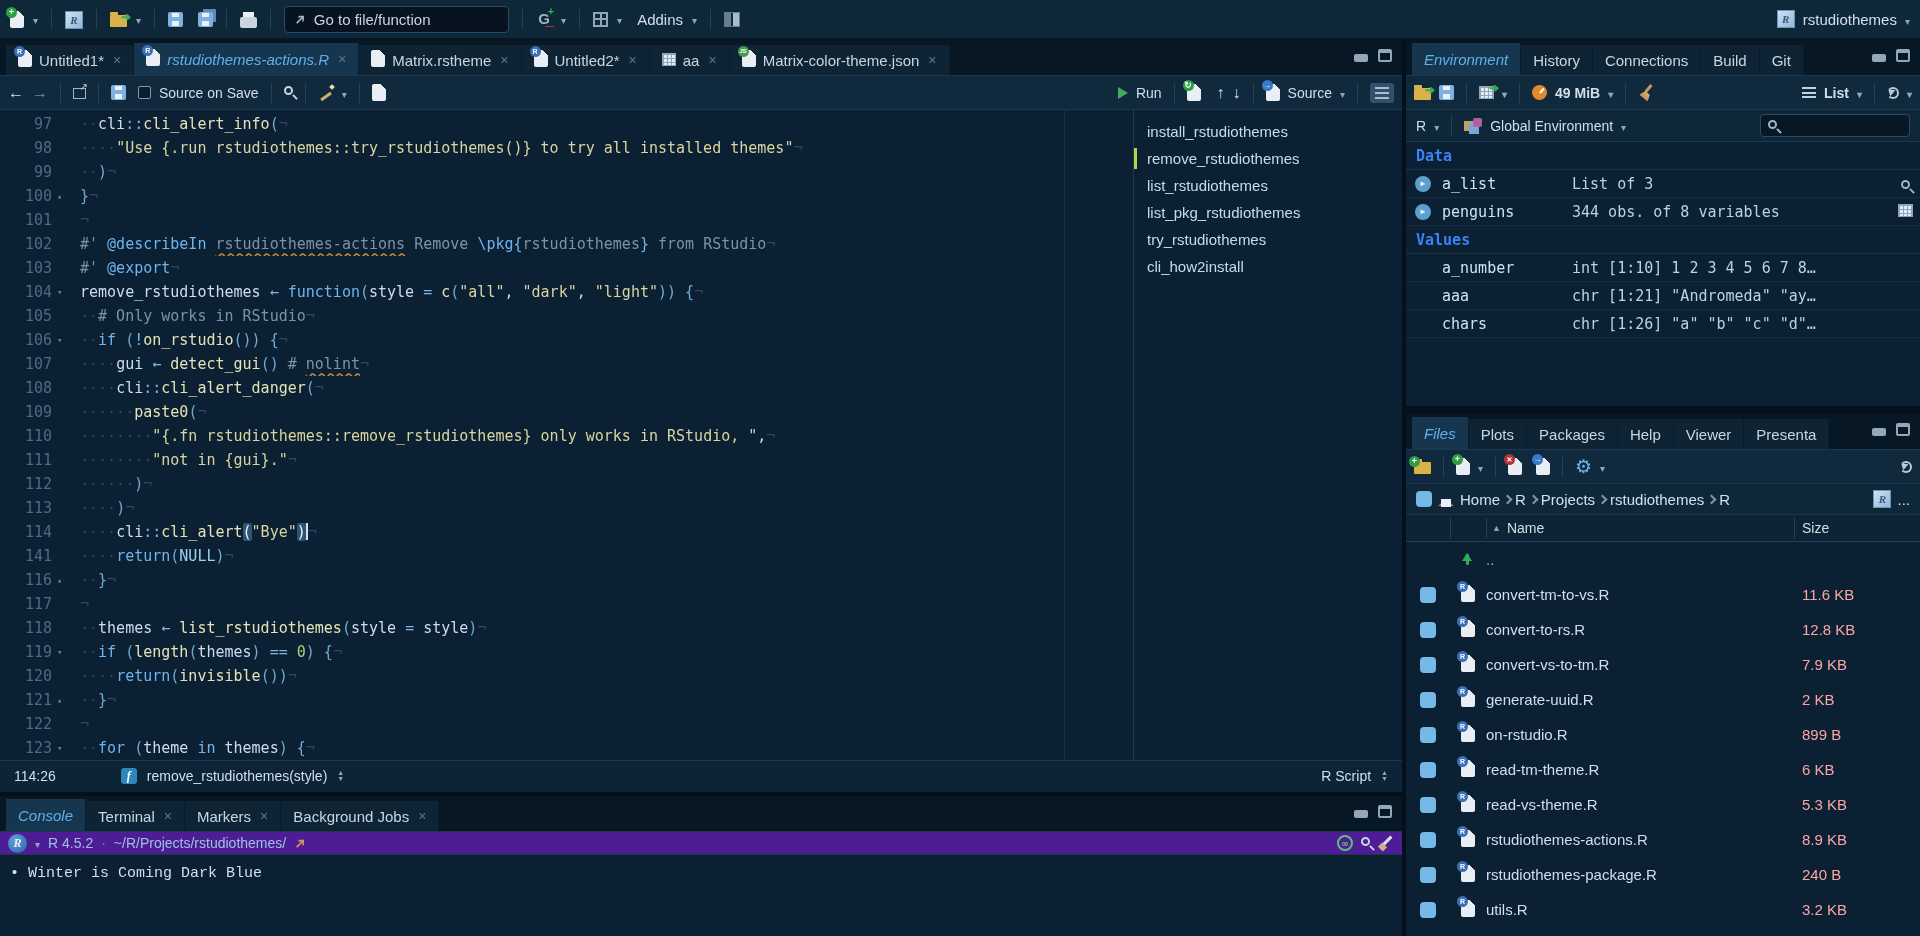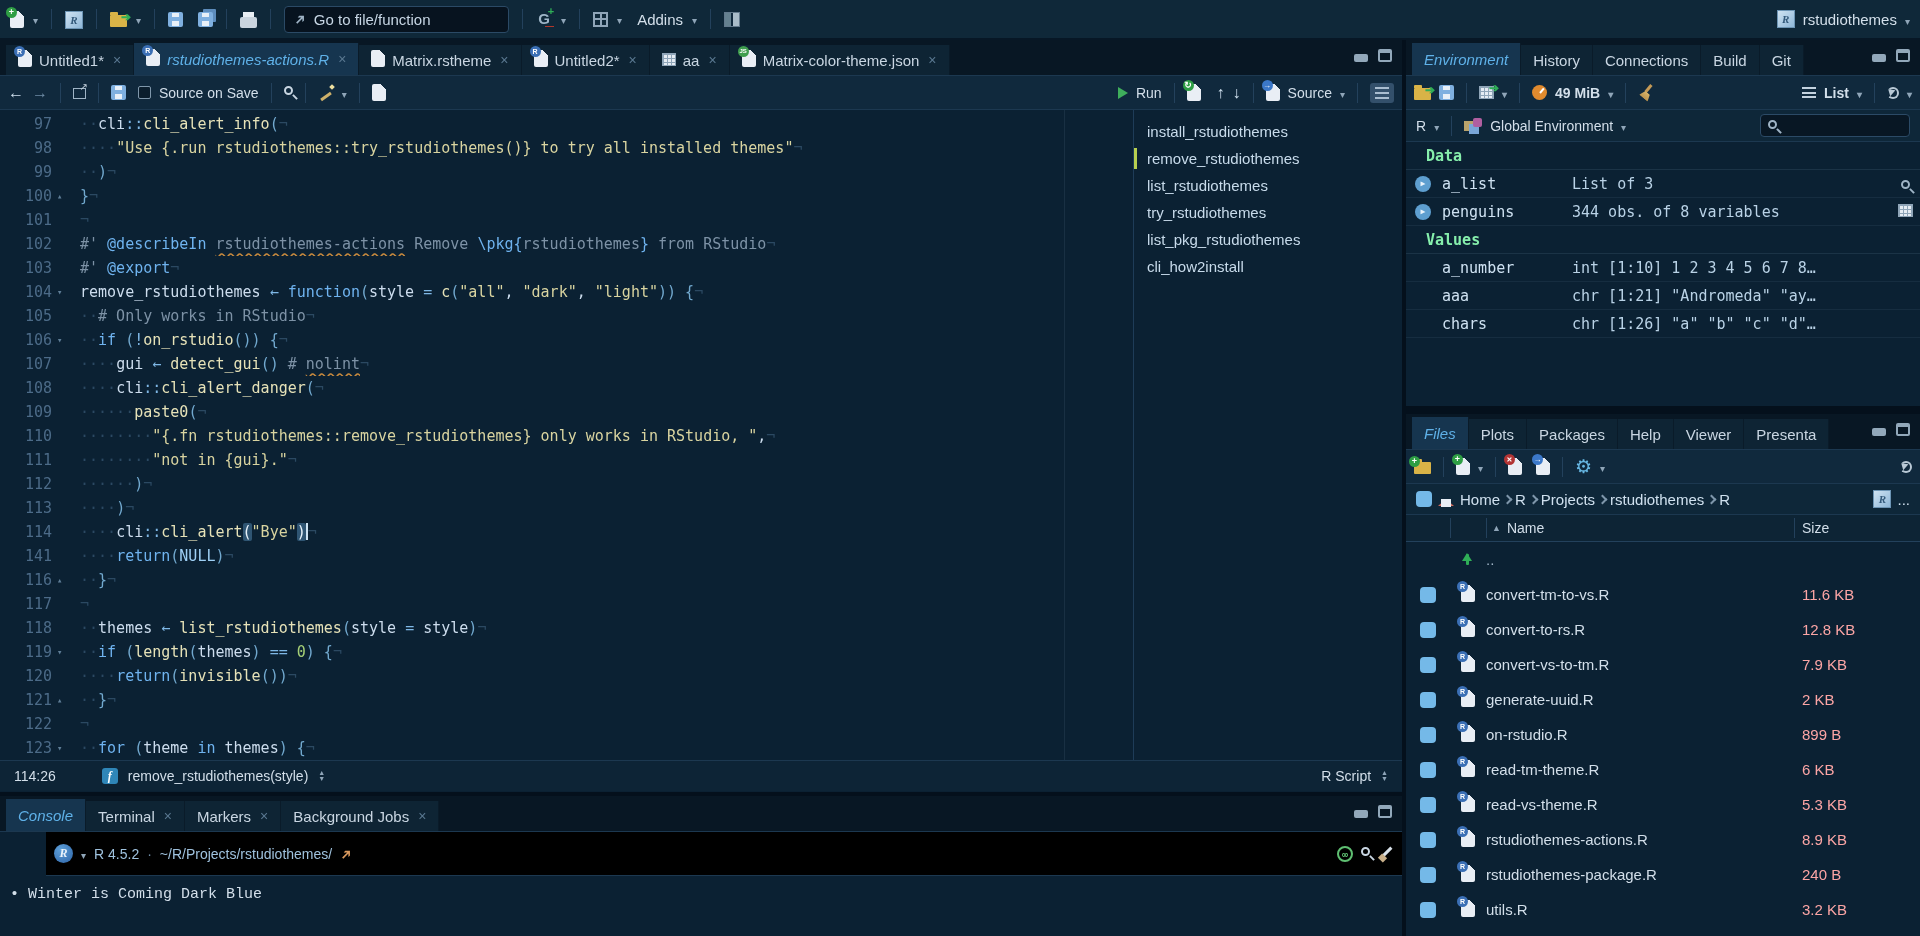--- a/index.html
+++ b/index.html
@@ -143,34 +143,34 @@
   .ws,.eol{color:#2b4962;}
   .cursor{display:inline-block;width:2px;height:17px;background:#cfe3f2;vertical-align:-3px;}
   .margin-line{position:absolute;left:1064px;top:0;bottom:0;width:1px;background:rgba(160,190,220,0.10);}
   .outline{position:absolute;left:1133px;top:0;bottom:0;width:269px;background:#0b2133;border-left:1px solid #1e3c58;padding-top:8px;}
   .outline-item{position:relative;height:27px;line-height:27px;padding-left:13px;font-size:15px;color:#c8dbeb;white-space:nowrap;}
   .outline-item.current::before{content:"";position:absolute;left:0;top:3px;bottom:3px;width:3px;background:#b7cf4f;}
   .statusbar{height:31px;background:#0d2436;border-top:1px solid #1c3850;display:flex;align-items:center;gap:10px;padding:0 14px;font-size:14px;}
 
   
   #console-pane{left:0;top:796px;width:1402px;height:140px;}
-  .console-toolbar{height:44px;font-size:14px;background:#000000;margin-left:46px;}
+  .console-toolbar{height:23px;font-size:14px;background:#4c1d95;}
   .console-out{padding:6px 10px;font-family:Liberation Mono, monospace;font-size:15px;line-height:25px;}
   .prompt{color:#61a8e8;}
 
   
   #env-pane{left:1406px;top:40px;width:514px;height:366px;}
   #files-pane{left:1406px;top:414px;width:514px;height:522px;}
   .env-toolbar{height:34px;font-weight:bold;}
   .env-bar{height:32px;display:flex;align-items:center;gap:8px;padding:0 10px;background:#0e2739;border-bottom:1px solid #1c3850;font-size:14px;}
   .searchbox{margin-left:auto;display:flex;align-items:center;gap:6px;width:150px;height:23px;background:#081724;
              border:1px solid #2b4a66;border-radius:4px;padding:0 7px;}
   .searchbox input{flex:1;background:transparent;border:0;outline:0;color:#d3dfea;font-size:13px;width:100px;}
   .env-rows{font-family:"DejaVu Sans Mono",monospace;font-size:15px;}
-  .env-sec{height:28px;line-height:28px;padding-left:20px;color:#86efac;font-weight:bold;border-bottom:1px solid rgba(125,160,190,0.14);}
+  .env-sec{height:28px;line-height:28px;padding-left:10px;color:#3b82f6;font-weight:bold;border-bottom:1px solid rgba(125,160,190,0.14);}
   .env-row{position:relative;height:28px;line-height:28px;padding-left:36px;display:flex;border-bottom:1px solid rgba(125,160,190,0.10);}
   .env-row .exp{position:absolute;left:9px;top:6px;}
   .env-name{width:130px;color:#cfe2f2;flex:none;overflow:hidden;}
   .env-val{flex:1;color:#b9d2e6;overflow:hidden;white-space:nowrap;}
   .env-act{width:30px;display:flex;align-items:center;justify-content:center;flex:none;}
   .gridmini{display:inline-block;width:15px;height:13px;background-color:#e5ecf3;border:1px solid #8fa5b8;
             background-image:linear-gradient(#8fa5b8 1px,transparent 1px),linear-gradient(90deg,#8fa5b8 1px,transparent 1px);background-size:4px 4px;}
 
   
   .files-toolbar{height:34px;}
@@ -327,27 +327,27 @@
           <div class="cl"><span class="gut">120</span><span class="fold"></span><span class="ltext"><span class="ws">····</span><span class="tk-kw">return</span><span class="tk-par">(</span><span class="tk-fn">invisible</span><span class="tk-par">())</span><span class="eol">¬</span></span></div>
           <div class="cl"><span class="gut">121</span><span class="fold">▴</span><span class="ltext"><span class="ws">··</span><span class="tk-par">}</span><span class="eol">¬</span></span></div>
           <div class="cl"><span class="gut">122</span><span class="fold"></span><span class="ltext"><span class="eol">¬</span></span></div>
           <div class="cl"><span class="gut">123</span><span class="fold">▾</span><span class="ltext"><span class="ws">··</span><span class="tk-kw">for</span><span class="tk-pl"> </span><span class="tk-par">(</span><span class="tk-pl">theme </span><span class="tk-kw">in</span><span class="tk-pl"> themes</span><span class="tk-par">)</span><span class="tk-pl"> </span><span class="tk-par">{</span><span class="eol">¬</span></span></div>
         </div>
       <div class="margin-line"></div>
       <div class="outline" id="outline">
           <div class="outline-item">install_rstudiothemes</div>
           <div class="outline-item current">remove_rstudiothemes</div>
           <div class="outline-item">list_rstudiothemes</div>
+          <div class="outline-item">list_pkg_rstudiothemes</div>
           <div class="outline-item">try_rstudiothemes</div>
-          <div class="outline-item">list_pkg_rstudiothemes</div>
           <div class="outline-item">cli_how2install</div>
         </div>
     </div>
     <div class="statusbar">
-      <span style="margin-right:36px">114:26</span>
+      <span style="margin-right:55px">114:26</span>
       <span class="ic i-fbadge"></span>
       <span>remove_rstudiothemes(style)</span>
       <span class="i-updown"></span>
       <span class="sp"></span>
       <span>R Script</span>
       <span class="i-updown"></span>
     </div>
   </div>
 
   <div class="pane" id="console-pane">

